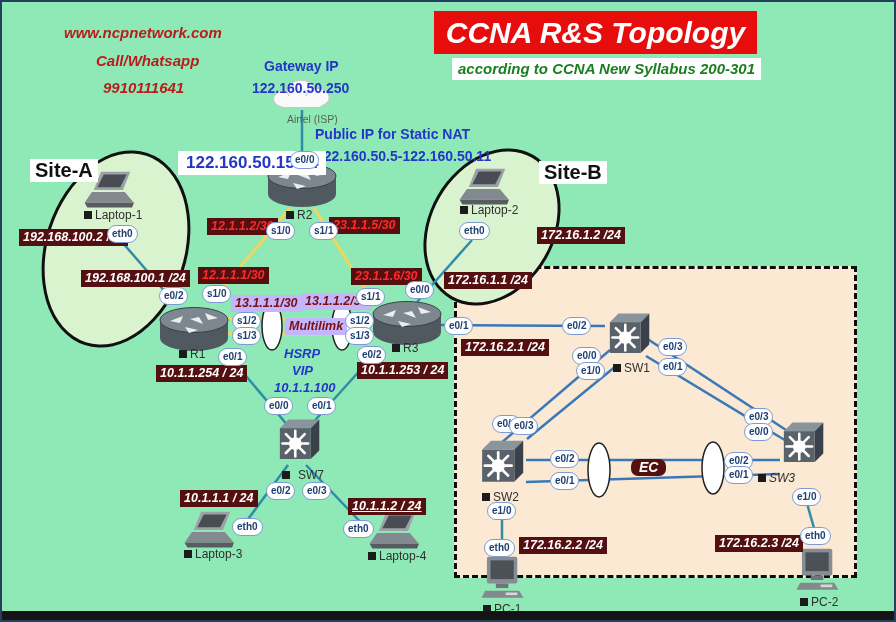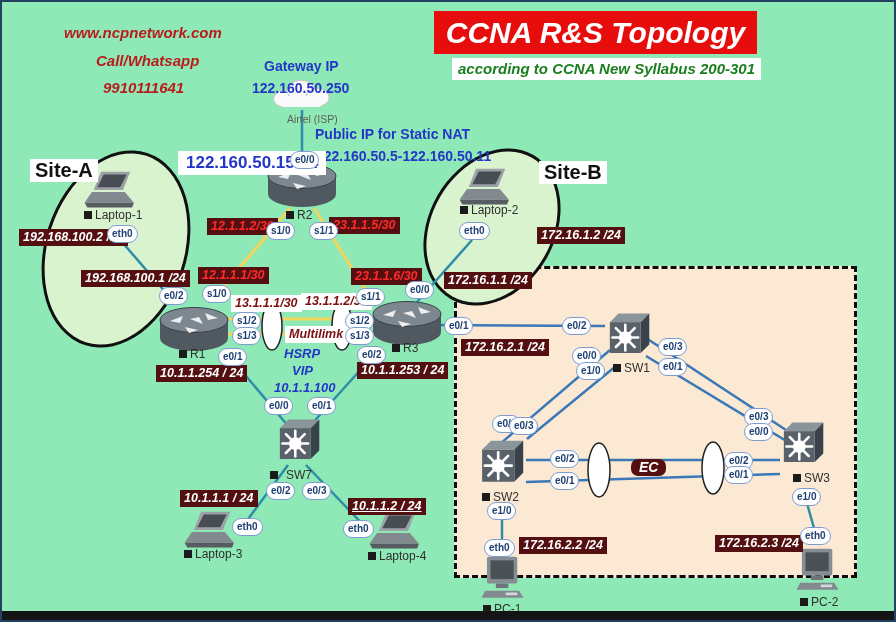--- a/index.html
+++ b/index.html
@@ -5,21 +5,21 @@
   html,body{margin:0;padding:0;background:#dfe3e6;font-family:"Liberation Sans",sans-serif;}
   #stage{position:relative;width:892px;height:618px;background:#8fe9b6;border:2px solid #24405f;overflow:hidden;}
   
   .pill{position:absolute;background:#ffffff;border:1.5px solid #7d9bd2;border-radius:9px;
         color:#1d3f72;font-weight:bold;font-size:10px;line-height:12px;padding:2px 4px;
         z-index:30;white-space:nowrap;}
   
   .tag{position:absolute;background:#541010;color:#ffffff;font-style:italic;font-weight:bold;
        font-size:12.5px;line-height:15px;padding:1px 4px;z-index:26;white-space:nowrap;}
   .tag-red{color:#ff2a2a;}
-  .tag-yel{background:#ffffff;color:#7a1010;}
+  .tag-yel{background:#c4b5fd;color:#7a1010;}
   .tag-ec{font-size:14px;padding:1px 8px;}
   
   .blue{position:absolute;color:#2436c8;font-weight:bold;font-size:14px;z-index:25;white-space:nowrap;}
   .blue-it{font-style:italic;font-size:13px;}
   .r2ip{position:absolute;background:#ffffff;color:#2436c8;font-weight:bold;font-size:17px;
         padding:2px 8px;z-index:25;white-space:nowrap;}
   .brand{position:absolute;color:#b91c1c;font-weight:bold;font-style:italic;font-size:15px;
          z-index:25;white-space:nowrap;}
   .site-label{position:absolute;background:#ffffff;color:#111;font-weight:bold;font-size:20px;
          padding:0 5px;z-index:27;white-space:nowrap;}
@@ -188,21 +188,21 @@
       <use href="#sym-router"></use>
     </svg>
   <div class="dev-label" style="left:390px;top:339px;">
       <span class="marker"></span>
       <span>R3</span>
     </div>
 
   <svg class="dev-icon" style="left:271px;top:414px;width:48px;height:50px;">
       <use href="#sym-switch"></use>
     </svg>
-  <div class="dev-label" style="left:268px;top:466px;gap:8px;">
+  <div class="dev-label" style="left:280px;top:466px;gap:8px;">
       <span class="marker"></span>
       <span>SW7</span>
     </div>
 
   <svg class="dev-icon" style="left:601px;top:308px;width:48px;height:50px;">
       <use href="#sym-switch"></use>
     </svg>
   <div class="dev-label" style="left:611px;top:359px;">
       <span class="marker"></span>
       <span>SW1</span>
@@ -212,21 +212,21 @@
       <use href="#sym-switch"></use>
     </svg>
   <div class="dev-label" style="left:480px;top:488px;">
       <span class="marker"></span>
       <span>SW2</span>
     </div>
 
   <svg class="dev-icon" style="left:775px;top:417px;width:48px;height:50px;">
       <use href="#sym-switch"></use>
     </svg>
-  <div class="dev-label" style="left:791px;top:469px;">
+  <div class="dev-label" style="left:756px;top:469px;font-style:italic;">
       <span class="marker"></span>
       <span>SW3</span>
     </div>
 
   <svg class="dev-icon" style="left:80px;top:168px;width:60px;height:42px;">
       <use href="#sym-laptop"></use>
     </svg>
   <div class="dev-label" style="left:82px;top:206px;">
       <span class="marker"></span>
       <span>Laptop-1</span>
@@ -313,21 +313,21 @@
   <div class="pill" style="left:798px;top:525px;">eth0</div>
 
   <div class="tag" style="left:17px;top:227px;">192.168.100.2 /24</div>
   <div class="tag" style="left:79px;top:268px;">192.168.100.1 /24</div>
   <div class="tag tag-red" style="left:205px;top:216px;">12.1.1.2/30</div>
   <div class="tag tag-red" style="left:327px;top:215px;">23.1.1.5/30</div>
   <div class="tag tag-red" style="left:196px;top:265px;">12.1.1.1/30</div>
   <div class="tag tag-red" style="left:349px;top:266px;">23.1.1.6/30</div>
   <div class="tag tag-yel" style="left:229px;top:293px;">13.1.1.1/30</div>
   <div class="tag tag-yel" style="left:299px;top:291px;">13.1.1.2/30</div>
-  <div class="tag tag-yel" style="left:283px;top:324px;">Multilimk</div>
+  <div class="tag tag-yel" style="left:283px;top:316px;">Multilimk</div>
   <div class="tag" style="left:535px;top:225px;">172.16.1.2 /24</div>
   <div class="tag" style="left:442px;top:270px;">172.16.1.1 /24</div>
   <div class="tag" style="left:154px;top:363px;">10.1.1.254 / 24</div>
   <div class="tag" style="left:355px;top:360px;">10.1.1.253 / 24</div>
   <div class="tag" style="left:459px;top:337px;">172.16.2.1 /24</div>
   <div class="tag" style="left:178px;top:488px;">10.1.1.1 / 24</div>
   <div class="tag" style="left:346px;top:496px;text-decoration:underline;">10.1.1.2 / 24</div>
   <div class="tag" style="left:517px;top:535px;">172.16.2.2 /24</div>
   <div class="tag" style="left:713px;top:533px;">172.16.2.3 /24</div>
   <div class="tag tag-ec" style="left:629px;top:457px;border-radius:7px;">EC</div>

